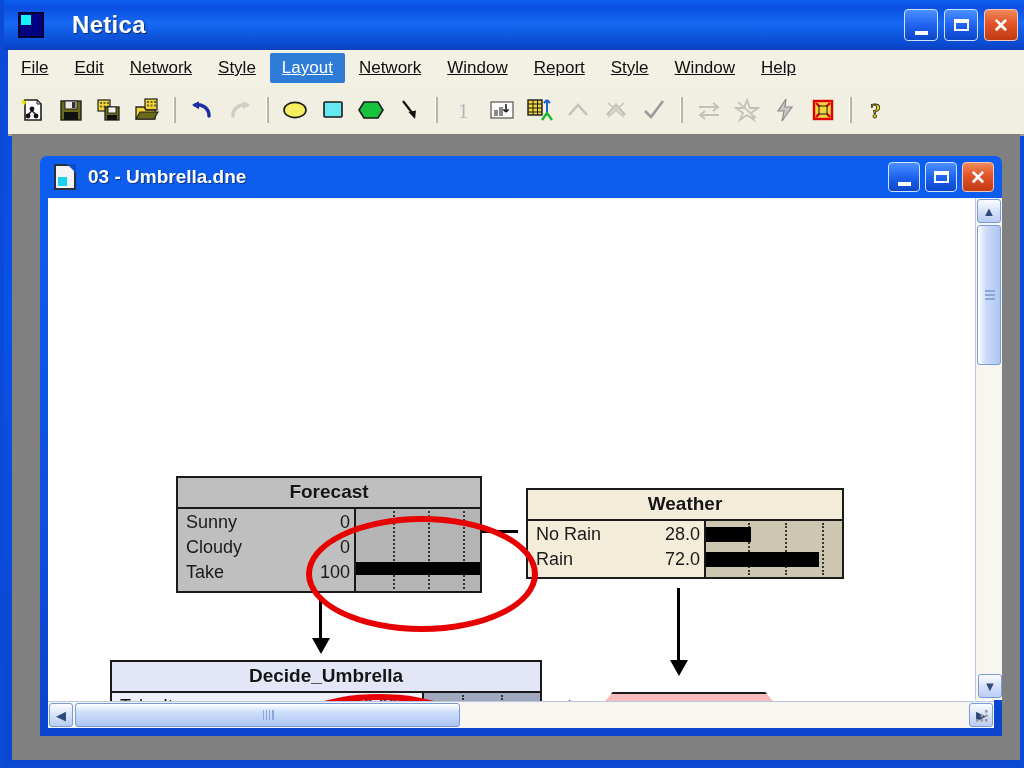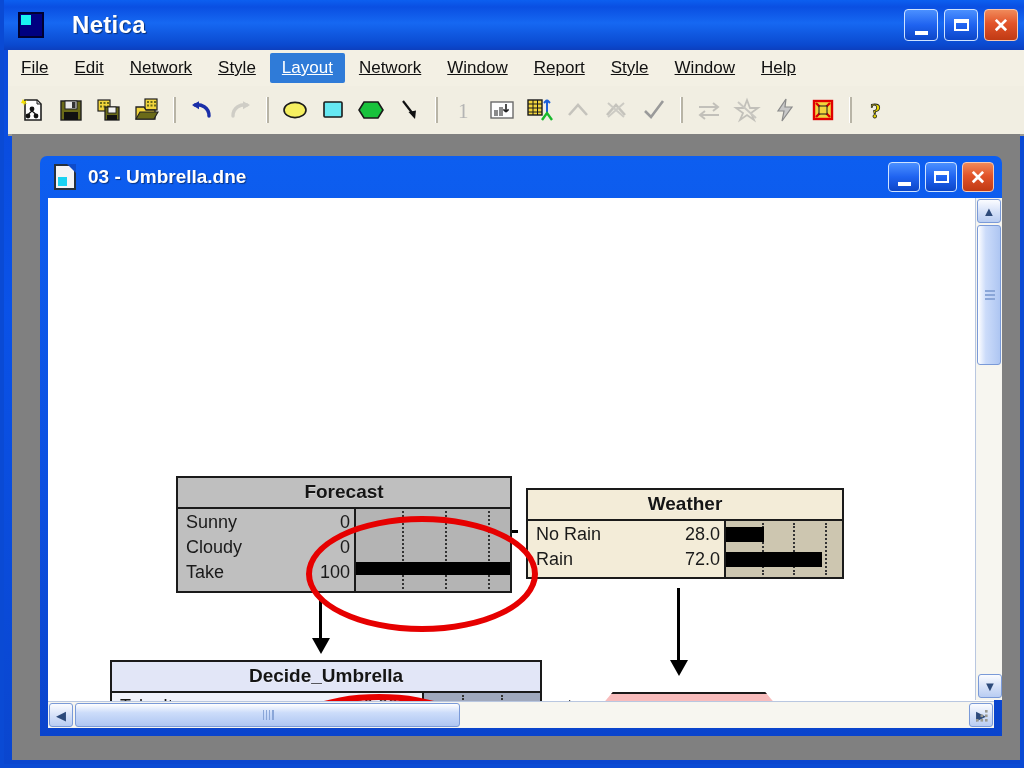--- a/index.html
+++ b/index.html
@@ -154,25 +154,25 @@
     text-shadow:0 1px 0 rgba(255,255,255,.35);
   }
   .node .nbody{display:flex;}
   .node .nlabels{padding:1px 0 2px 0;}
   .node .nrow{display:flex;justify-content:space-between;font-size:18px;color:#1a1a1a;line-height:1.38;padding:0 4px 0 8px;}
   .node .nrow .nval{margin-left:10px;}
   .node .nbars{position:relative;border-left:2px solid #1a1a1a;}
   .bar{position:absolute;height:13px;background:#000;}
   .tick{position:absolute;top:2px;bottom:2px;width:0;border-left:2px dotted #333;}
 
-  #node-forecast{left:128px;top:278px;width:336px;background:#bfbfbf;}
+  #node-forecast{left:128px;top:278px;width:306px;background:#bfbfbf;}
   #node-forecast .nlabels{width:176px;}
   #node-forecast .nbars{flex:1;background:#b4b4b4;}
   #node-weather{left:478px;top:290px;width:318px;background:#f3ecd8;}
-  #node-weather .nlabels{width:196px;}
+  #node-weather .nlabels{width:176px;}
   #node-weather .nbars{flex:1;background:#cdc6b0;}
   #node-decide{left:62px;top:462px;width:432px;background:#e2e6f7;}
   #node-decide .nhead{background:#e2e6f7;}
   #node-decide .nlabels{width:310px;background:#f0f2fb;border-right:2px solid #1a1a1a;}
   #node-decide .nbars{flex:1;background:#9fa8bd;border-left:none;}
   #node-satisfaction{
     position:absolute;left:548px;top:494px;width:182px;height:36px;
     background:#f8bcbc;border:2px solid #1a1a1a;
     clip-path:polygon(0% 50%, 9% 0%, 91% 0%, 100% 50%, 91% 100%, 9% 100%);
     display:flex;align-items:center;justify-content:center;

